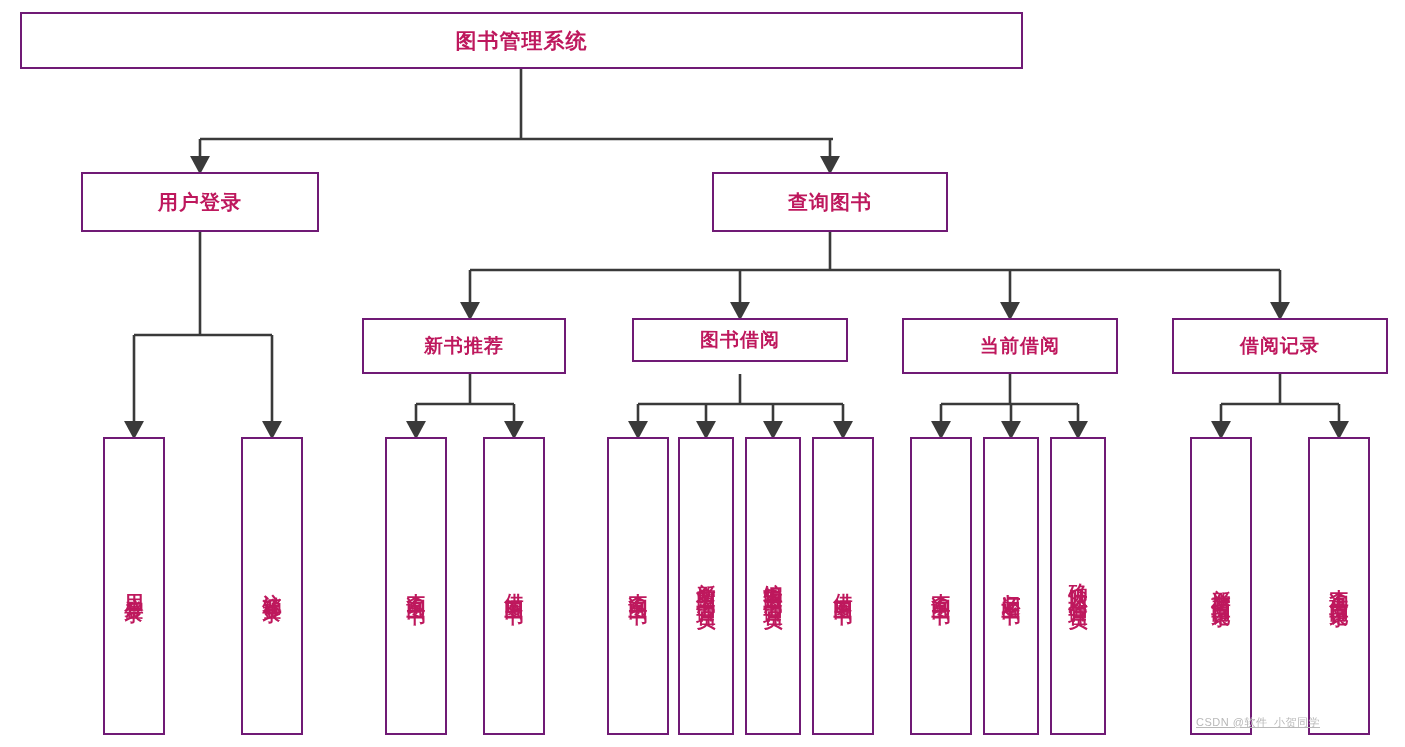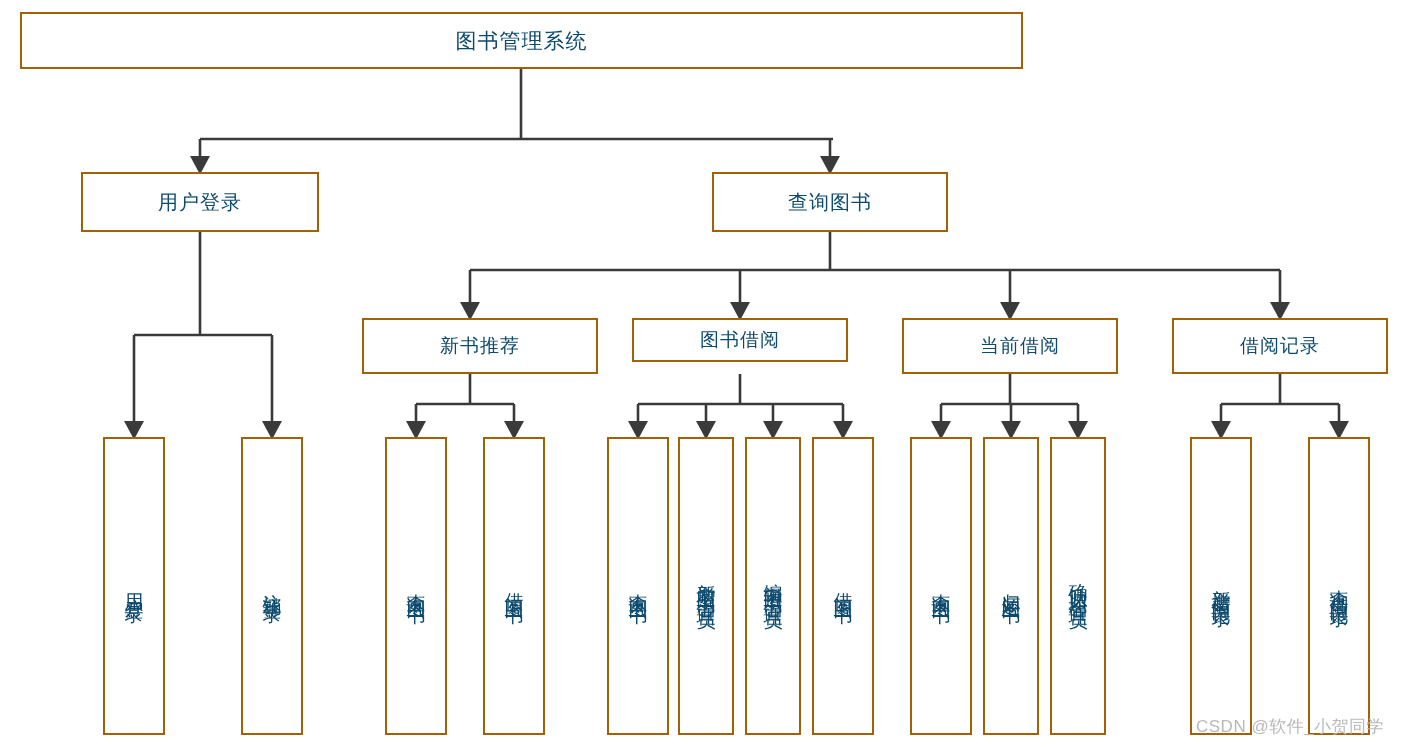--- a/index.html
+++ b/index.html
@@ -21,28 +21,29 @@
   #edge-layer {
     position: absolute;
     left: 0;
     top: 0;
     width: 1405px;
     height: 747px;
   }
   .node {
     position: absolute;
     box-sizing: border-box;
-    border: 2px solid #a16207;
+    border: 2px solid #701a75;
     background: #ffffff;
-    color: #0c4a6e;
+    color: #be185d;
     display: flex;
     align-items: center;
     justify-content: center;
     text-align: center;
     z-index: 2;
+    font-weight: bold;
   }
   .node.level0 {
     font-size: 21px;
     letter-spacing: 1px;
   }
   .node.level1 {
     font-size: 20px;
     letter-spacing: 1px;
   }
   .node.level2 {
@@ -54,25 +55,26 @@
   }
   .node.leaf .vlabel {
     writing-mode: vertical-rl;
     text-orientation: upright;
     letter-spacing: 4px;
     line-height: 1.05;
     white-space: nowrap;
   }
   .watermark {
     position: absolute;
-    font-size: 17px;
+    font-size: 11px;
     color: #b9b9b9;
     white-space: nowrap;
     z-index: 3;
     letter-spacing: 0.5px;
+    text-decoration: underline;
   }
 </style>
 </head>
 <body>
 
 <div id="diagram-root">
 
   <svg id="edge-layer" viewBox="0 0 1405 747" xmlns="http://www.w3.org/2000/svg">
     <defs>
       <marker id="arrowhead" markerWidth="9" markerHeight="9" refX="3.2" refY="4.5" orient="auto" markerUnits="strokeWidth">
@@ -140,21 +142,21 @@
   </div>
 
   <div class="node level1" style="left:81px; top:172px; width:238px; height:60px;">
     <span>用户登录</span>
   </div>
 
   <div class="node level1" style="left:712px; top:172px; width:236px; height:60px;">
     <span>查询图书</span>
   </div>
 
-  <div class="node level2" style="left:362px; top:318px; width:236px; height:56px;">
+  <div class="node level2" style="left:362px; top:318px; width:204px; height:56px;">
     <span>新书推荐</span>
   </div>
 
   <div class="node level2" style="left:632px; top:318px; width:216px; height:44px;">
     <span>图书借阅</span>
   </div>
 
   <div class="node level2" style="left:902px; top:318px; width:216px; height:56px;padding-left:20px;">
     <span>当前借阅</span>
   </div>

